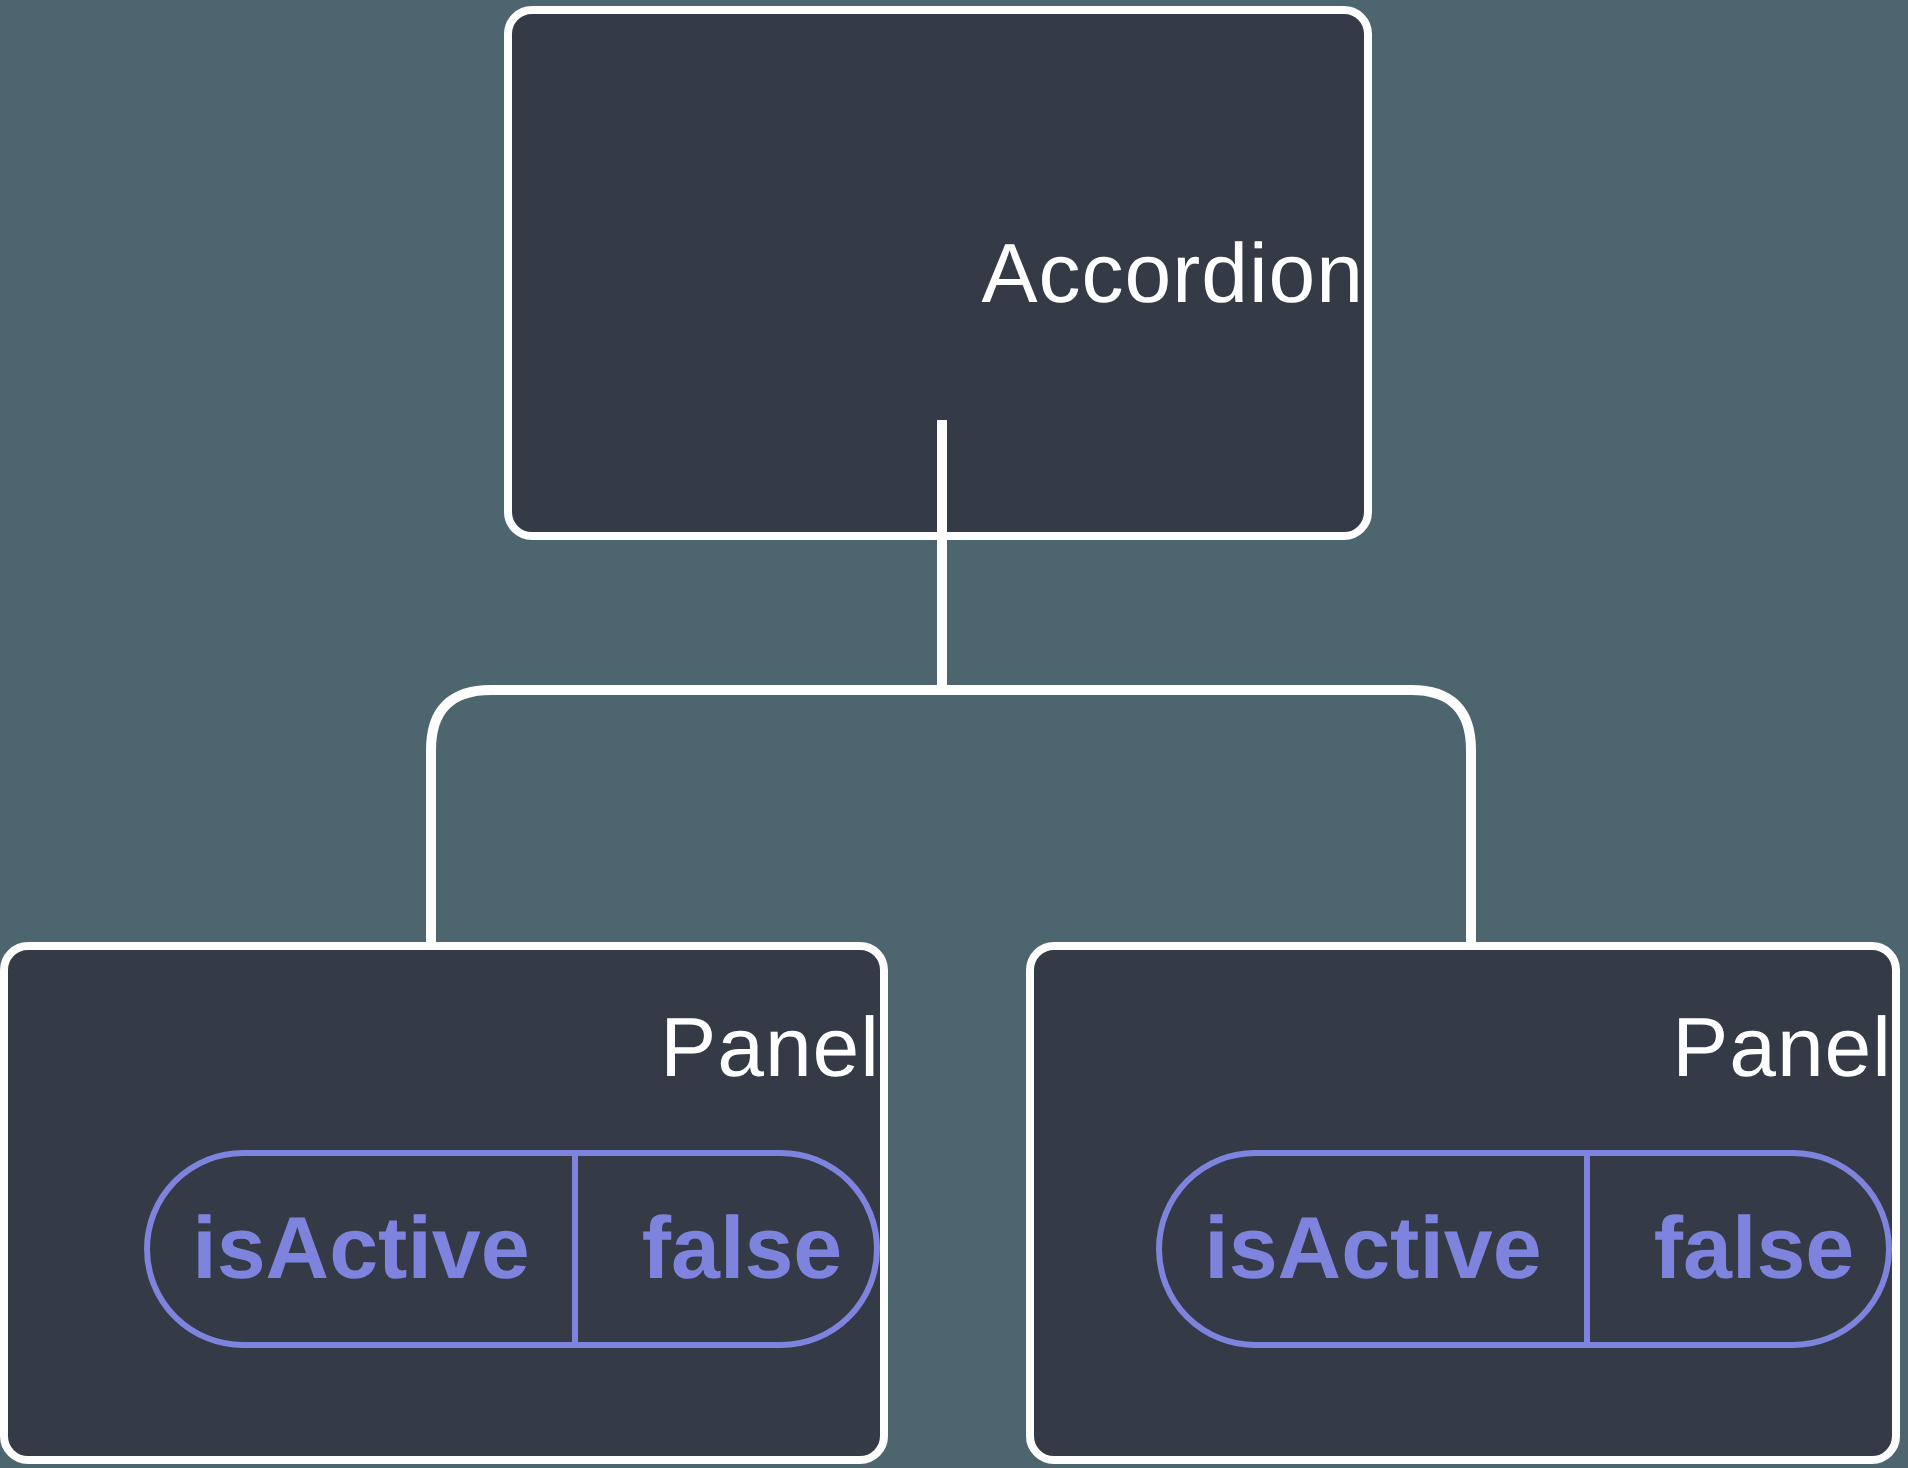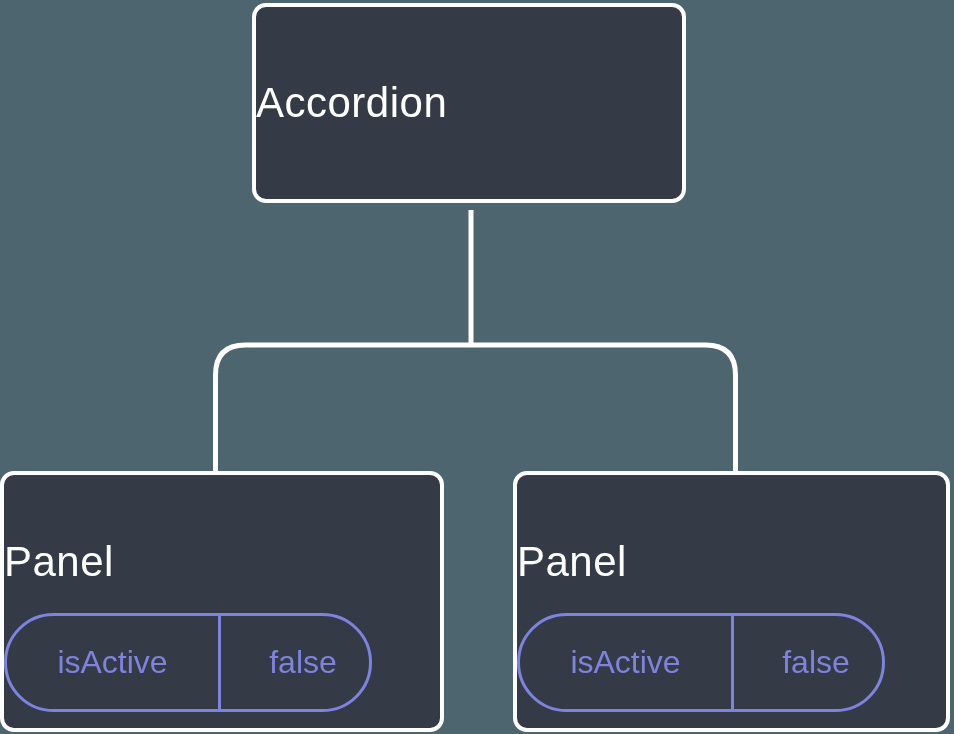--- a/index.html
+++ b/index.html
@@ -23,24 +23,24 @@
   .node {
     position: absolute;
     background: var(--node-fill);
     border: 4px solid var(--node-border);
     border-radius: 14px;
   }
   .node-root {
     left: 252px;
     top: 3px;
     width: 434px;
-    height: 200px;
+    height: 267px;
     display: flex;
     align-items: center;
-    justify-content: flex-start;
+    justify-content: flex-end;
   }
   .node-label {
     color: var(--title-color);
     font-size: 42px;
     font-weight: 500;
     letter-spacing: 0.5px;
   }
   .connector-svg {
     position: absolute;
     left: 0;
@@ -50,22 +50,22 @@
   .connector-svg path {
     stroke: var(--connector);
     stroke-width: 5;
     fill: none;
   }
   .node-panel {
     top: 471px;
     height: 261px;
     display: flex;
     flex-direction: column;
-    align-items: flex-start;
-    padding-top: 62px;
+    align-items: flex-end;
+    padding-top: 24px;
   }
   .node-panel.left  { left: 0px;   width: 444px; }
   .node-panel.right { left: 513px; width: 437px; }
   .panel-title {
     color: var(--title-color);
     font-size: 42px;
     font-weight: 500;
     line-height: 50px;
     letter-spacing: 0.5px;
   }
@@ -77,22 +77,22 @@
     border-radius: 50px;
     display: flex;
     align-items: stretch;
     overflow: hidden;
   }
   .state-seg {
     display: flex;
     align-items: center;
     justify-content: center;
     color: var(--state-accent);
-    font-size: 32px;
-    font-weight: 400;
+    font-size: 44px;
+    font-weight: 700;
   }
   .state-seg.key {
     width: 214px;
     border-right: 3px solid var(--state-accent);
   }
   .state-seg.value { flex: 1; margin-left: 16px; }
 </style>
 </head>
 <body>
 

